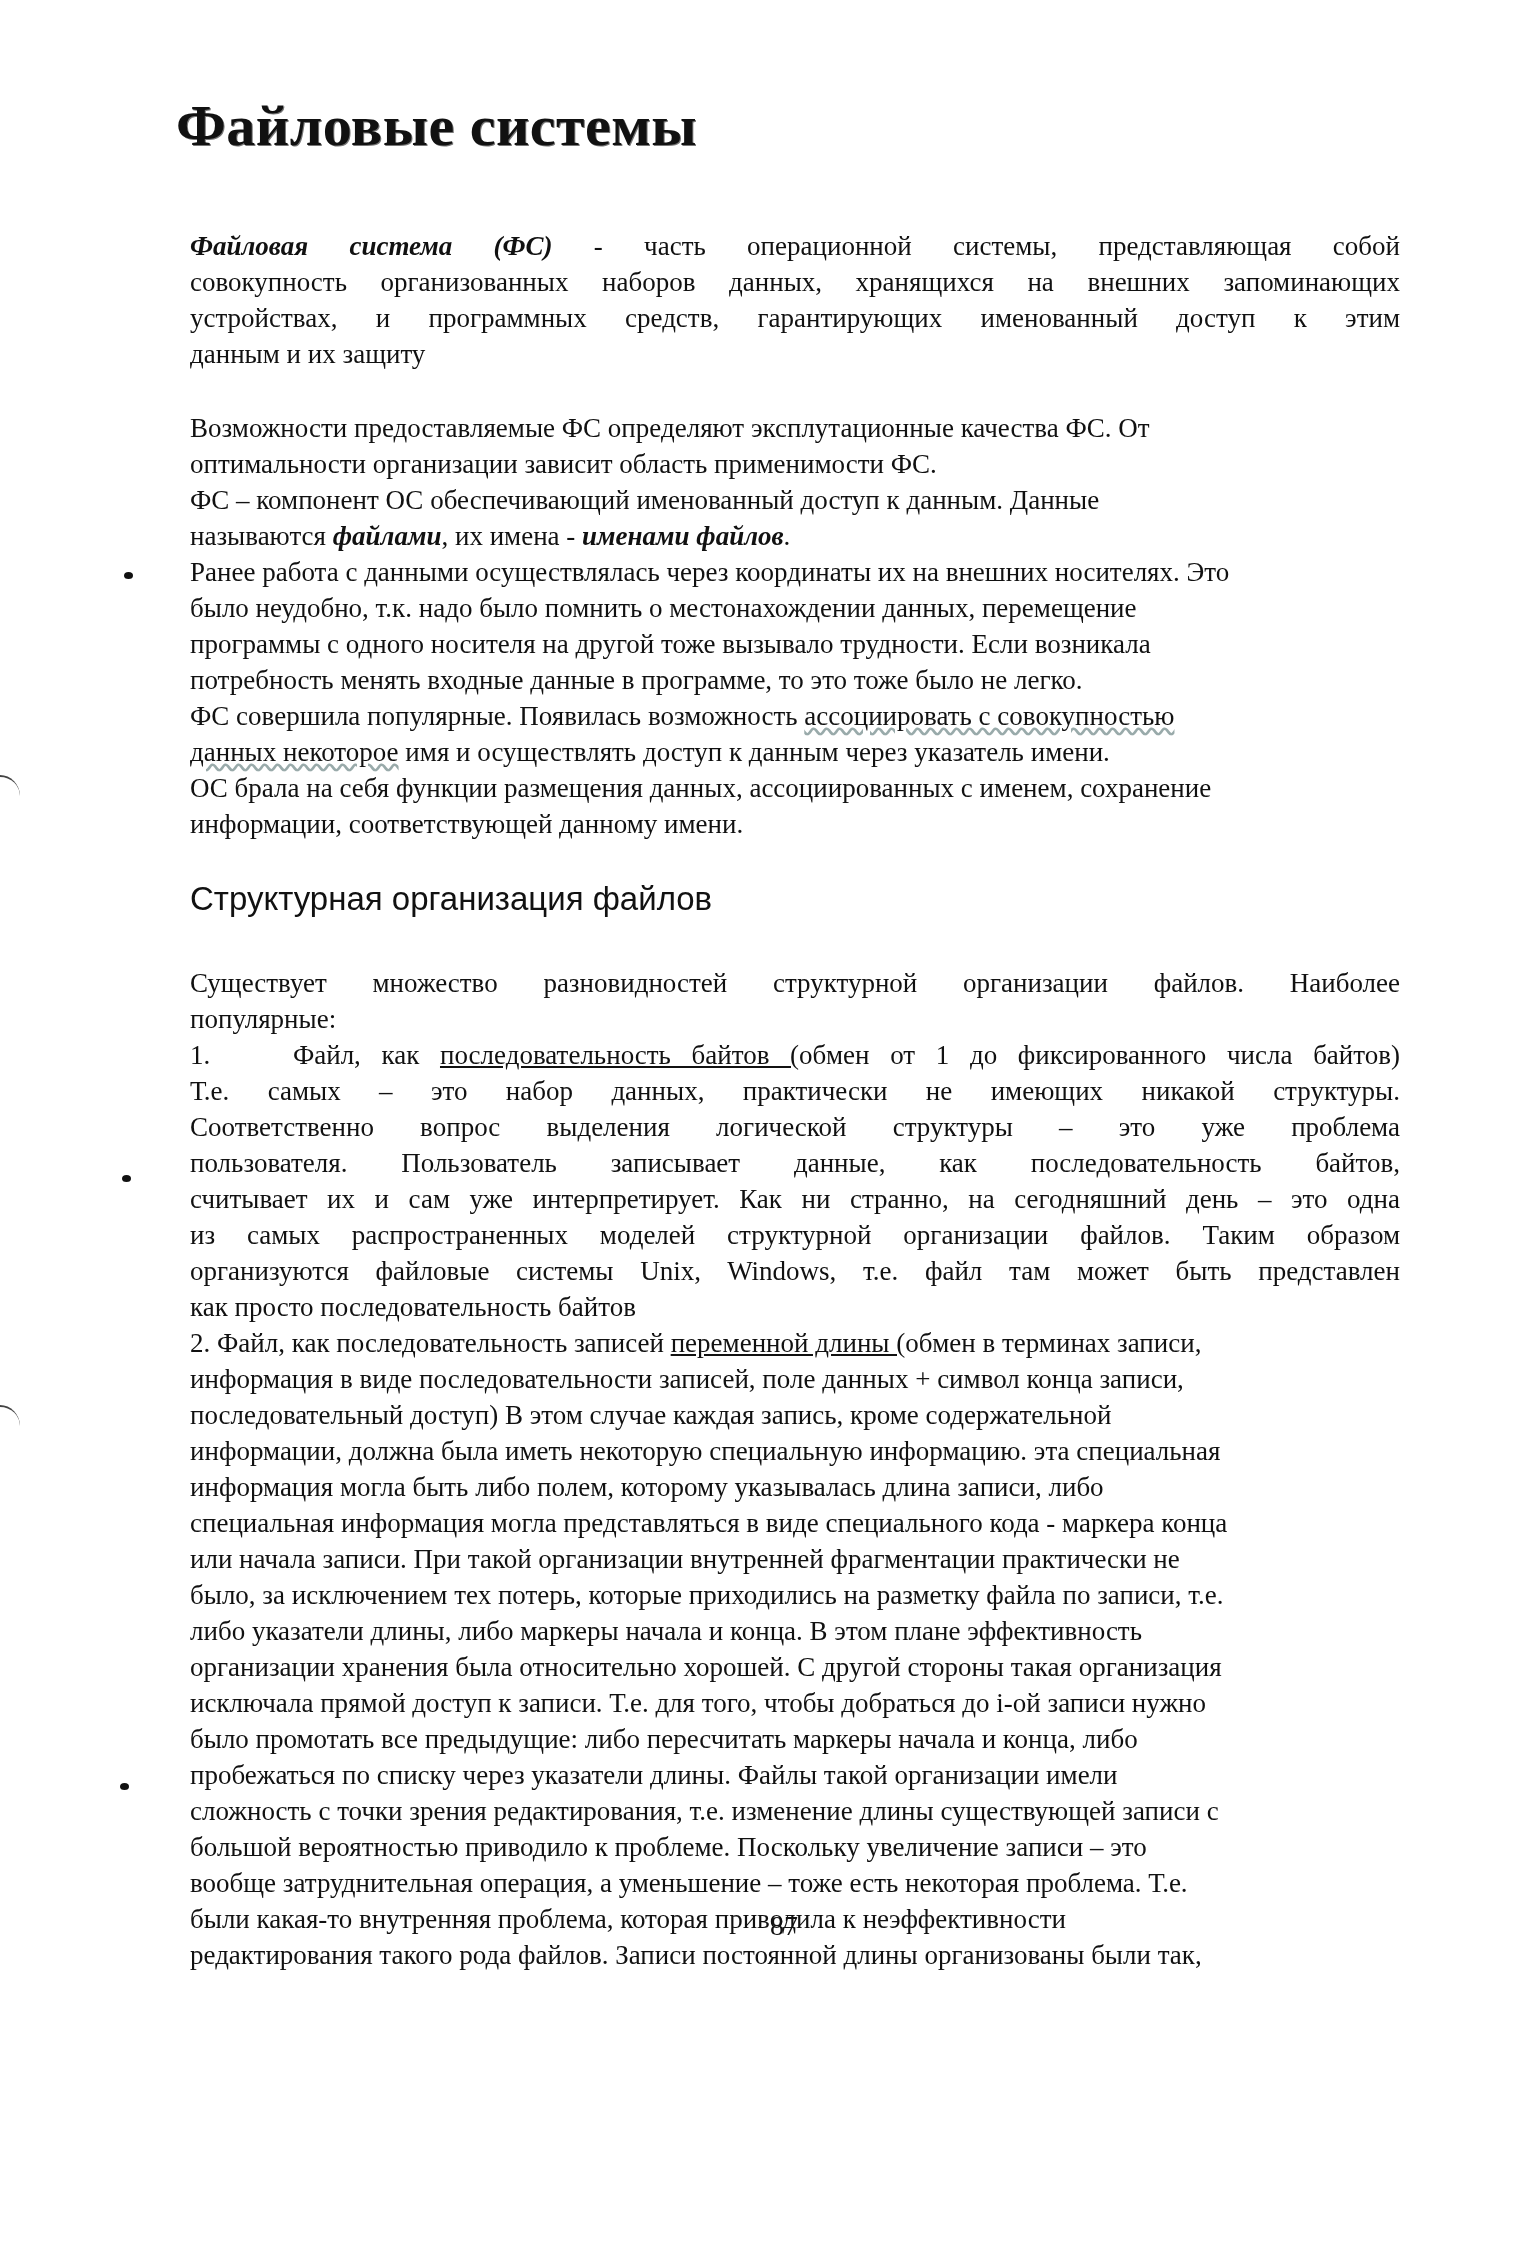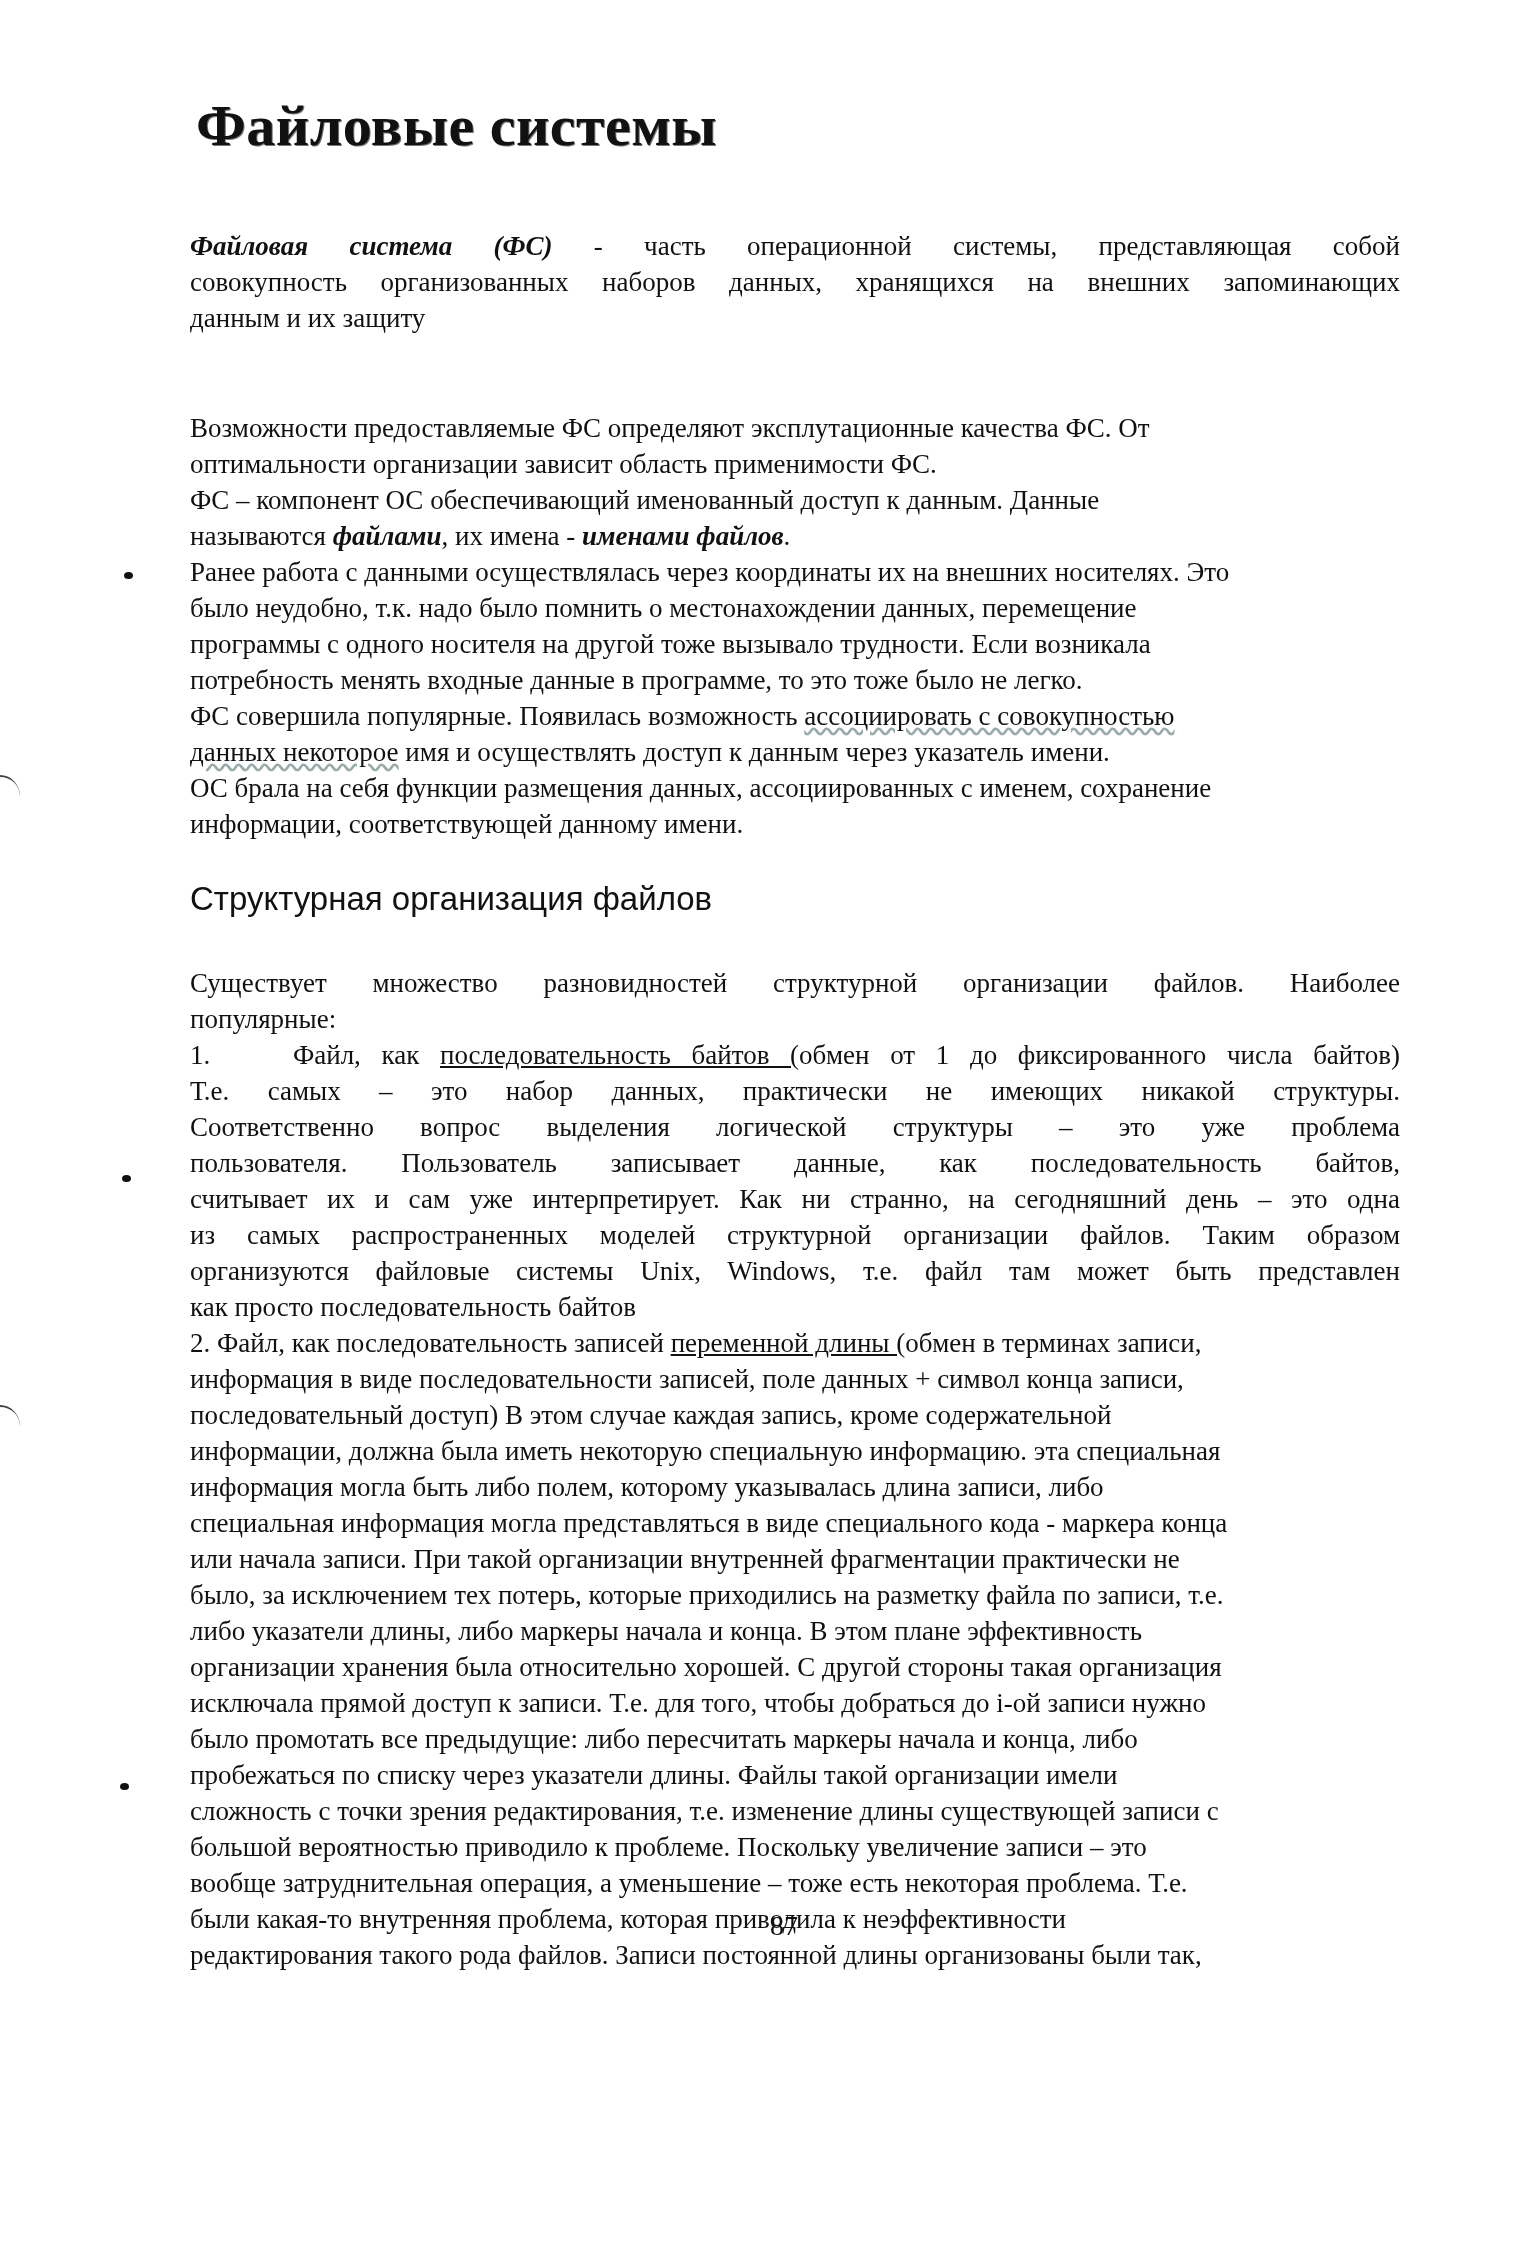--- a/index.html
+++ b/index.html
@@ -1,19 +1,19 @@
 <!DOCTYPE html>
 <html><head>
   <meta charset="utf-8">
   <style>
     html, body { margin: 0; padding: 0; background: #ffffff; }
     body { width: 1517px; height: 2241px; position: relative; overflow: hidden;
            font-family: "Liberation Serif", "DejaVu Serif", serif; color: #111; }
     .page { position: absolute; left: 0; top: 0; width: 1517px; height: 2241px; background: #fff; }
-    .title { position: absolute; left: 196px; top: 92px; font-family: "Liberation Serif", serif;
+    .title { position: absolute; left: 176px; top: 92px; font-family: "Liberation Serif", serif;
              font-weight: bold; font-size: 58px; letter-spacing: 0.5px; color: #111;
              text-shadow: 1px 1px 0 #777; }
     .block { position: absolute; left: 190px; width: 1210px; font-size: 27px; line-height: 36px; }
     .line { display: block; white-space: nowrap; }
     .jline { display: block; text-align: justify; text-align-last: justify; white-space: normal; }
     .bi { font-weight: bold; font-style: italic; }
     .ul { text-decoration: underline; margin-top: 10px; }
     .wavy { text-decoration: underline; text-decoration-style: wavy; text-decoration-color: #9aa; }
     .h2 { position: absolute; left: 190px; top: 880px; font-family: "Liberation Sans", sans-serif;
           font-size: 33px; color: #111; }
@@ -24,20 +24,21 @@
 </head>
 <body>
 
 <div class="page">
 
   <div class="title">Файловые системы</div>
 
   <div class="block" style="top:228px;">
     <span class="jline"><span class="bi">Файловая система (ФС)</span><span> - часть операционной системы, представляющая собой</span></span>
     <span class="jline">совокупность организованных наборов данных, хранящихся на внешних запоминающих</span>
+    <span class="jline">устройствах, и программных средств, гарантирующих именованный доступ к этим</span>
     <span class="line">данным и их защиту</span>
   </div>
 
   <div class="block" style="top:410px;">
     <span class="line">Возможности предоставляемые ФС определяют эксплутационные качества ФС. От</span>
     <span class="line">оптимальности организации зависит область применимости ФС.</span>
     <span class="line">ФС – компонент ОС обеспечивающий именованный доступ к данным. Данные</span>
     <span class="line"><span>называются </span><span class="bi">файлами</span><span>, их имена - </span><span class="bi">именами файлов</span><span>.</span></span>
     <span class="line">Ранее работа с данными осуществлялась через координаты их на внешних носителях. Это</span>
     <span class="line">было неудобно, т.к. надо было помнить о местонахождении данных, перемещение</span>

